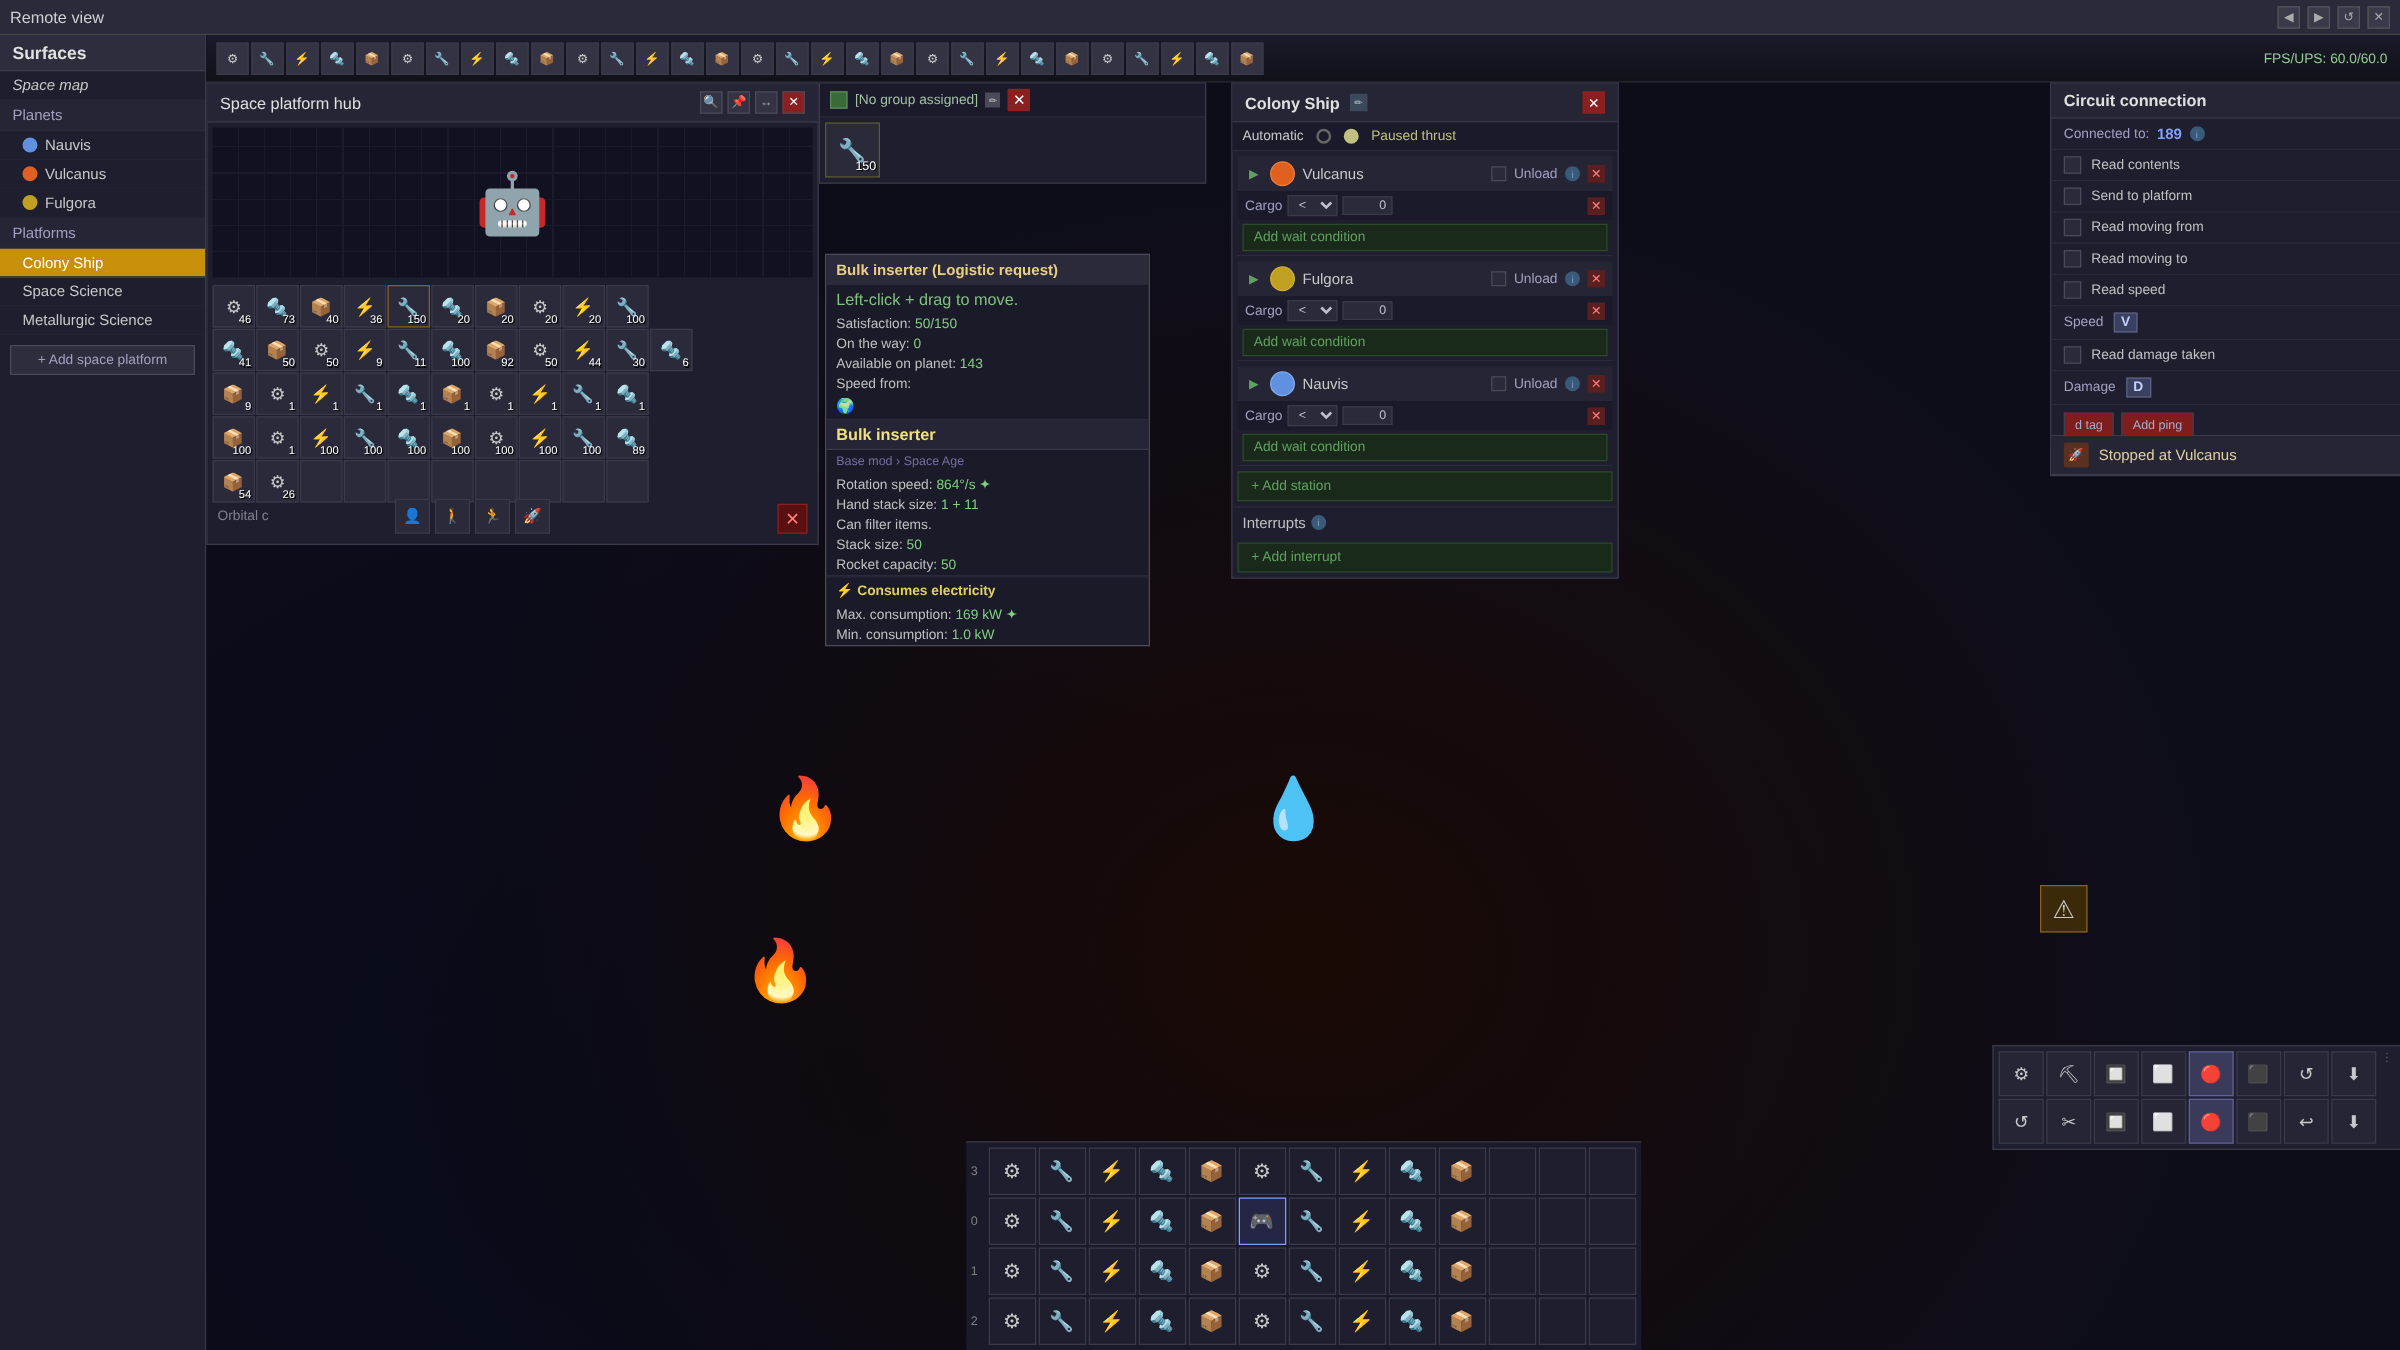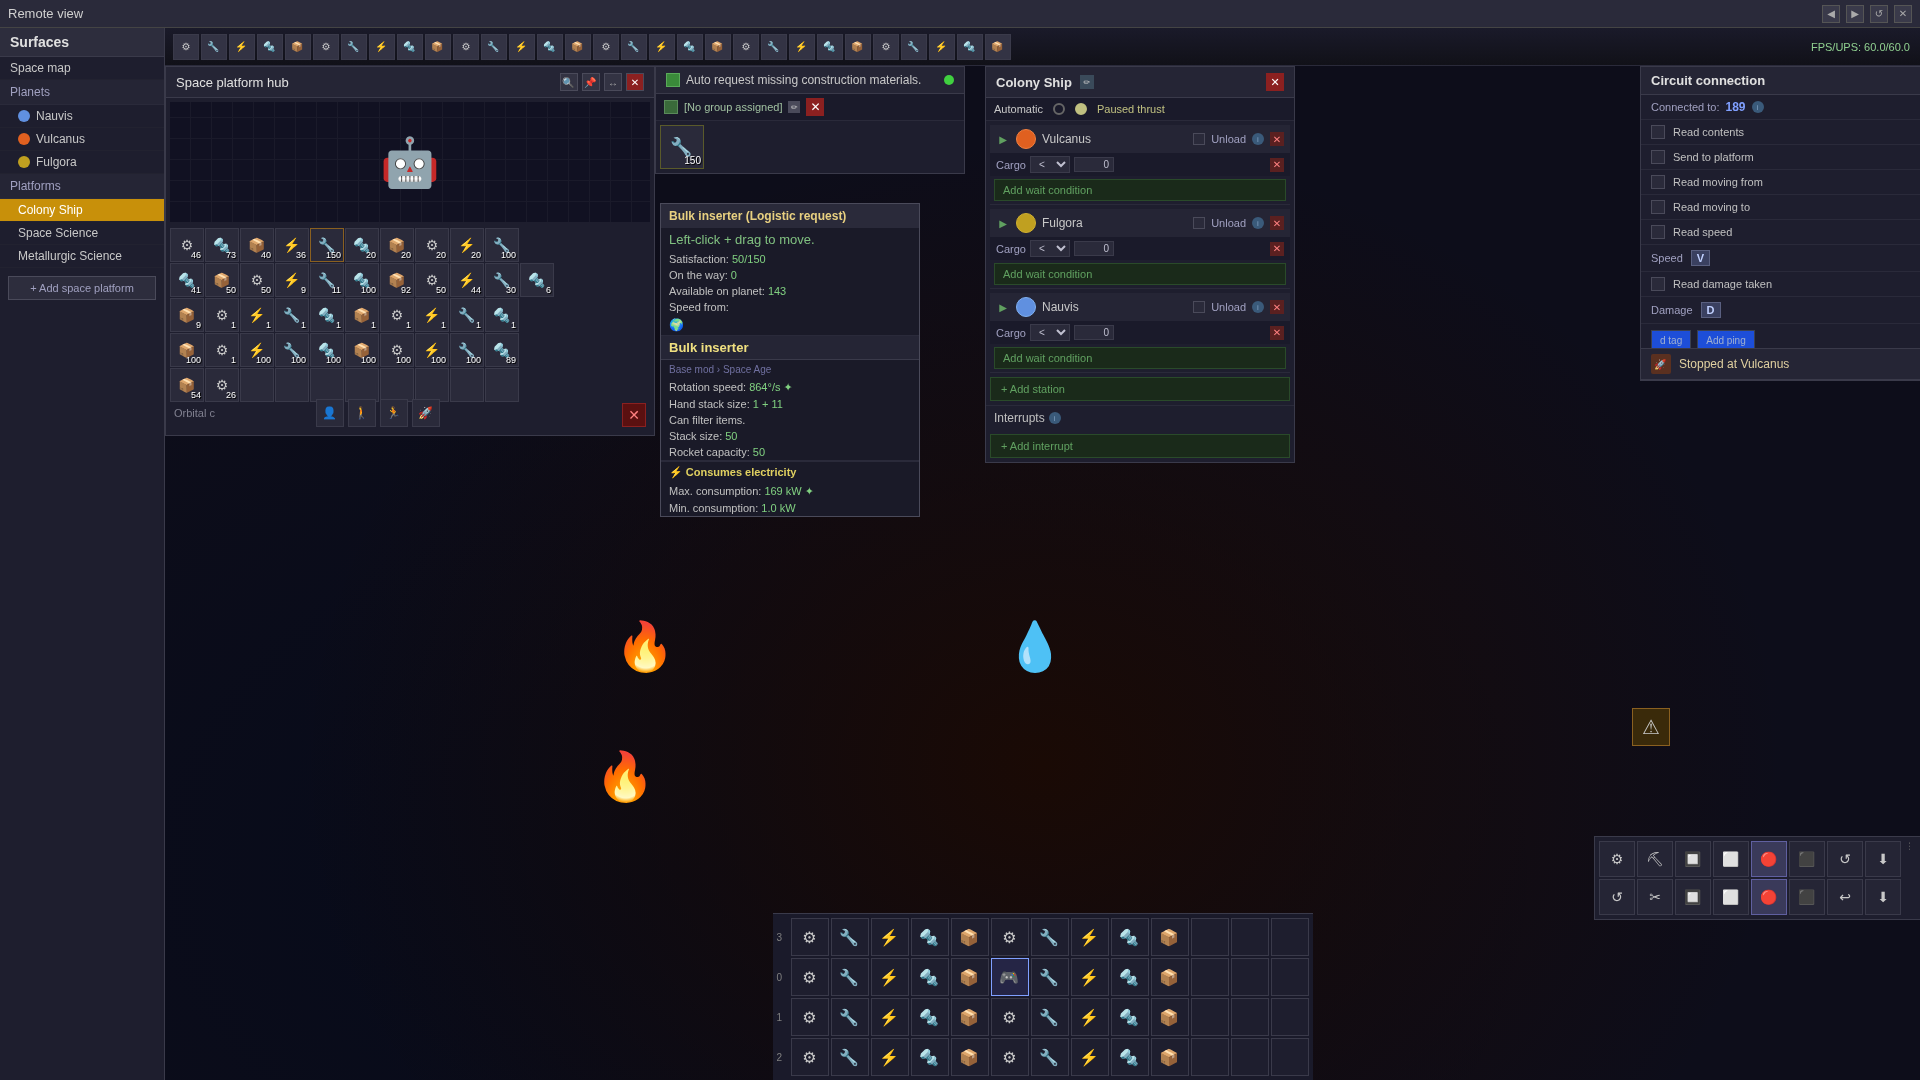--- a/index.html
+++ b/index.html
@@ -649,21 +649,21 @@
       font-weight: bold;
     }
 
     .circuit-actions {
       padding: 6px 10px;
       display: flex;
       gap: 6px;
       border-bottom: 1px solid #2a2a3a;
     }
     .action-btn {
-      background: #1d4ed8;
+      background: #7f1d1d;
       border: 1px solid #3a4050;
       color: #a0b0d0;
       padding: 4px 8px;
       font-size: 10px;
       cursor: pointer;
     }
 
     
     .stopped-panel {
       position: absolute;
@@ -760,21 +760,21 @@
     <div class="title-btn">↺</div>
     <div class="title-btn">✕</div>
   </div>
 </div>
 
 <div class="main-layout">
 
   <div class="sidebar">
     <div class="sidebar-header">Surfaces</div>
 
-    <div class="sidebar-item" style="padding-left:10px;">
+    <div class="sidebar-item" style="padding-left:10px;font-style:italic;">
       <span>Space map</span>
     </div>
 
     <div class="sidebar-section-header">
       <span>Planets</span>
     </div>
 
     <div class="sidebar-item">
       <div class="planet-dot" style="background:#6090e0;"></div>
       <span>Nauvis</span>
@@ -1068,27 +1068,20 @@
         <div style="position:absolute; bottom:8px; left:150px; display:flex; gap:4px;">
           <div class="act-icon">👤</div>
           <div class="act-icon">🚶</div>
           <div class="act-icon">🏃</div>
           <div class="act-icon">🚀</div>
         </div>
       </div>
     </div>
 
     <div class="logistic-panel">
-      <div class="logistic-header">
-        <div class="checkbox-row">
-          <div class="checkbox"></div>
-          <span>Auto request missing construction materials.</span>
-        </div>
-        <div class="green-dot"></div>
-      </div>
       <div class="group-row">
         <div class="group-checkbox"></div>
         <span class="group-label">[No group assigned]</span>
         <div class="edit-icon">✏</div>
         <div class="delete-btn">✕</div>
       </div>
 
       <div class="logistic-slot-area">
         <div class="item-slot-lg">
           <span style="font-size:18px;">🔧</span>

